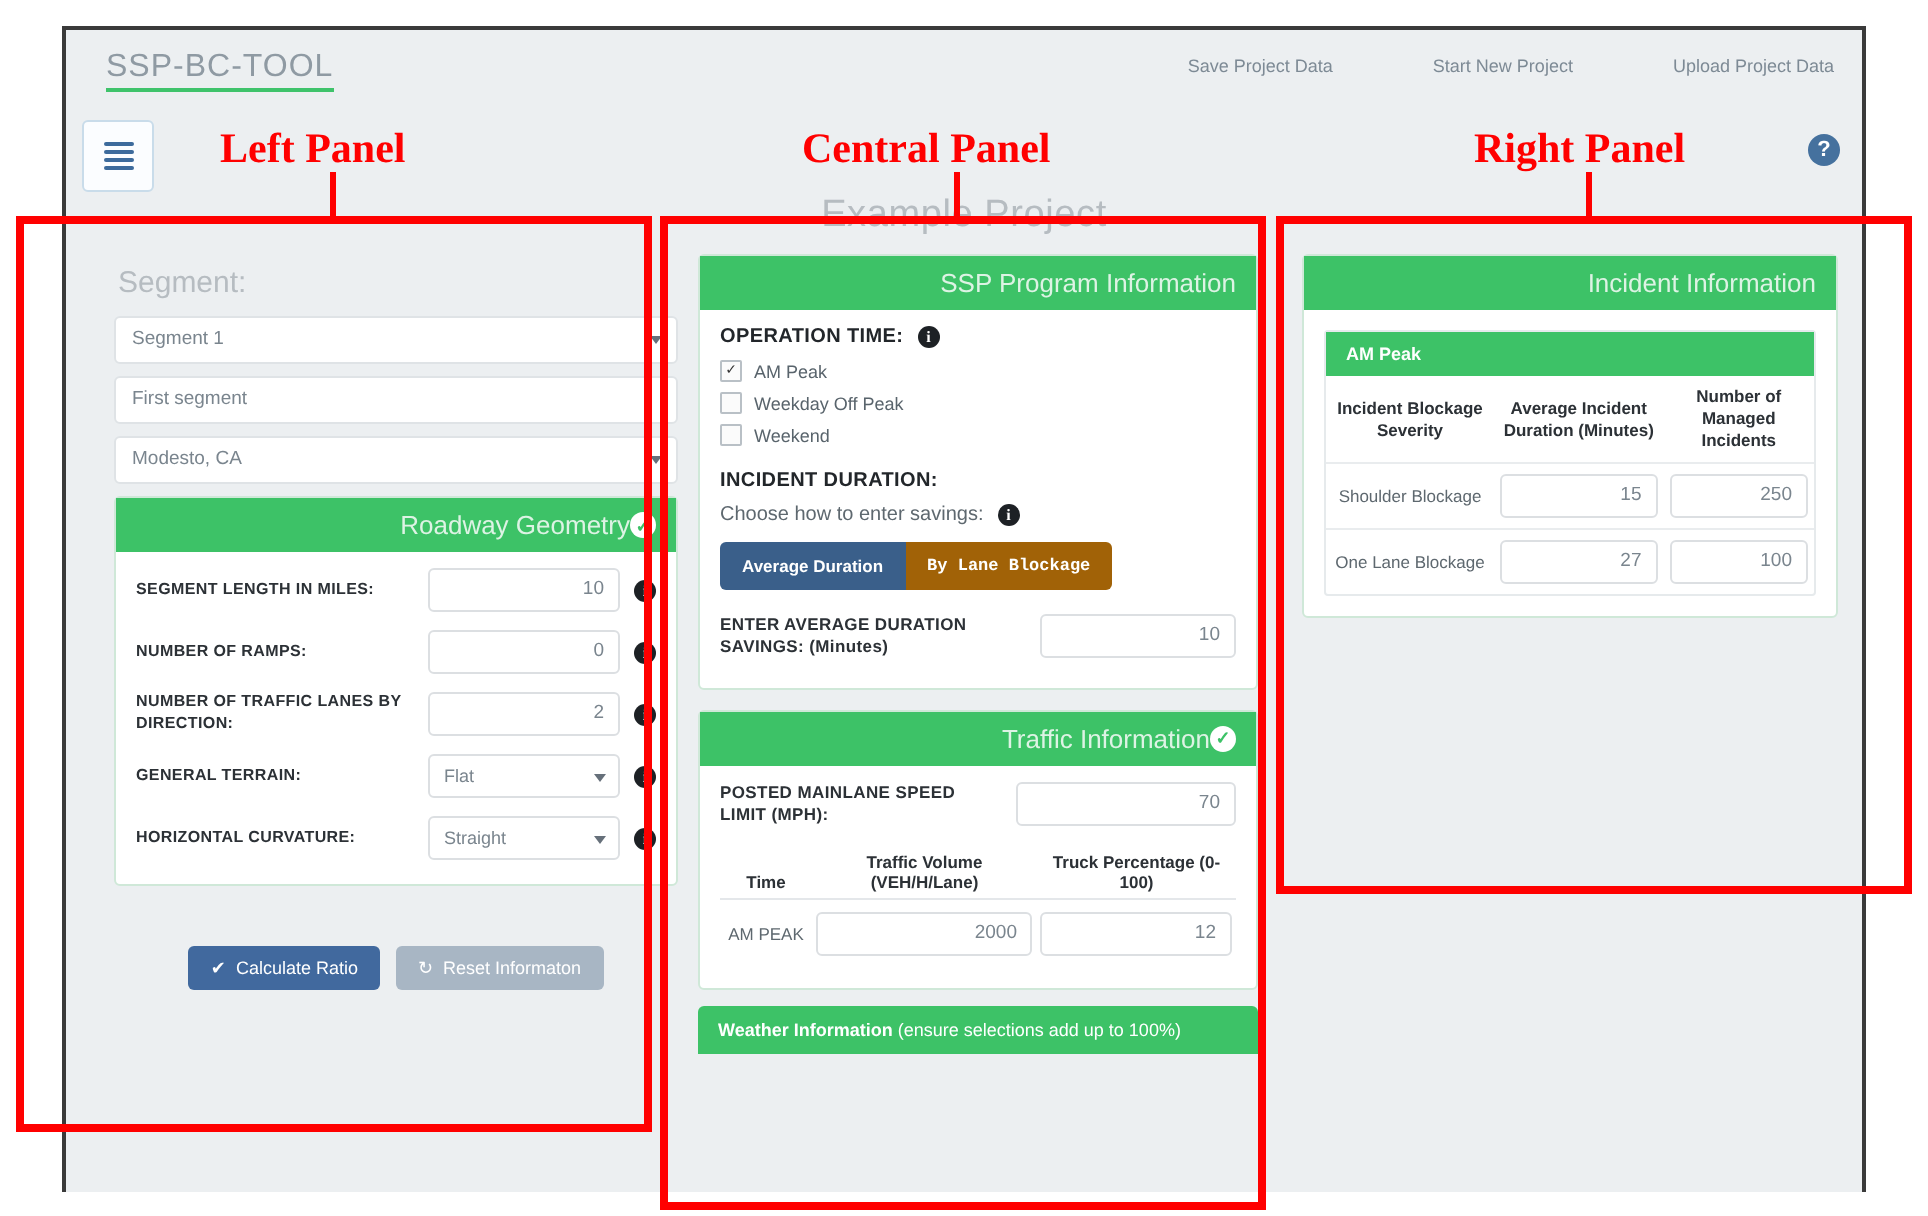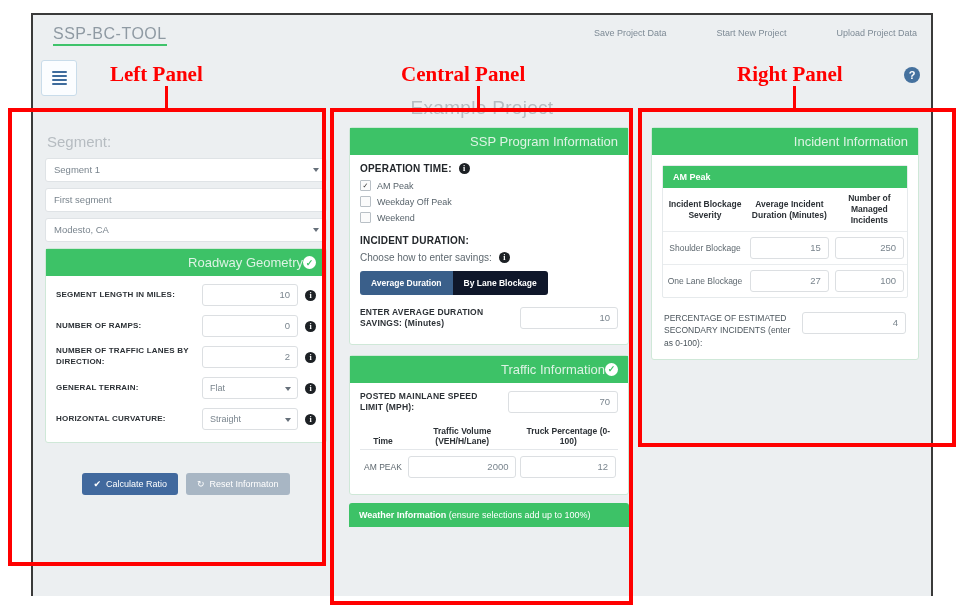--- a/index.html
+++ b/index.html
@@ -37,21 +37,21 @@
     background:#45719e;color:#fff;font-size:11px;font-weight:bold;
     display:flex;align-items:center;justify-content:center;line-height:1;
   }
   .proj-title{
     position:absolute;left:0;right:0;top:44px;text-align:center;
     font-size:19px;color:#b6bcc1;letter-spacing:.3px;
   }
   
   .panels{position:absolute;left:0;top:104px;right:0;bottom:0;}
   .panel{position:absolute;top:0;bottom:0;box-sizing:border-box;}
-  .panel-left{left:0;width:306px;}
+  .panel-left{left:12px;width:306px;}
   .panel-center{left:306px;width:300px;}
   .panel-right{left:606px;right:0;}
 
   .pad{padding:8px 12px 0 12px;}
 
   
   .sec-title{font-size:15px;color:#b6bcc1;margin:6px 0 8px 2px;}
   .sel, .txt{
     width:100%;box-sizing:border-box;height:24px;background:#fff;
     border:1px solid #dfe3e6;border-radius:3px;font-size:9.5px;color:#7a858e;
@@ -110,21 +110,21 @@
   .lbl-small{font-size:10px;color:#5e686f;}
   .cbrow{display:flex;align-items:center;gap:6px;margin:5px 0;}
   .cbox{width:9px;height:9px;border:1px solid #b9c0c6;background:#fbfbfb;
         border-radius:1px;display:flex;align-items:center;justify-content:center;
         font-size:7px;color:#333;line-height:1;}
   .cbox.on{background:#fbfbfb;}
   .cblabel{font-size:9px;color:#59646c;}
   .toggle{display:flex;margin:8px 0 12px 0;}
   .tg{font-size:8.5px;font-weight:bold;color:#fff;padding:7px 11px;}
   .tg.a{background:#3a5f8a;border-radius:3px 0 0 3px;}
-  .tg.b{background:#0f172a;border-radius:0 3px 3px 0;}
+  .tg.b{background:#a16207;border-radius:0 3px 3px 0;font-family:Liberation Mono, monospace;}
 
   table.tv{width:100%;border-collapse:collapse;}
   table.tv th{font-size:8.5px;font-weight:bold;color:#2c3136;padding:3px 2px;vertical-align:bottom;}
   table.tv td{padding:6px 2px;border-top:1px solid #e4e7ea;font-size:8.5px;color:#5e686f;text-align:center;}
   .weather-bar{
     background:#3dc267;color:#fff;font-size:9px;font-weight:bold;
     padding:7px 10px;border-radius:3px 3px 0 0;margin-top:8px;
   }
   .weather-bar .nb{font-weight:normal;}
 
@@ -383,26 +383,20 @@
                         <div class="inp">27</div>
                       </td>
                   <td>
                         <div class="inp">100</div>
                       </td>
                 </tr>
               </tbody>
                 </table>
             </div>
 
-            <div class="pct-row">
-              <div class="pct-lab">PERCENTAGE OF ESTIMATED SECONDARY INCIDENTS (enter as 0-100):</div>
-              <div class="pct-ctl">
-                <div class="inp">4</div>
-              </div>
-            </div>
 
           </div>
         </div>
       </div>
     </div>
 
   </div>
 </div>
 
 <div>

